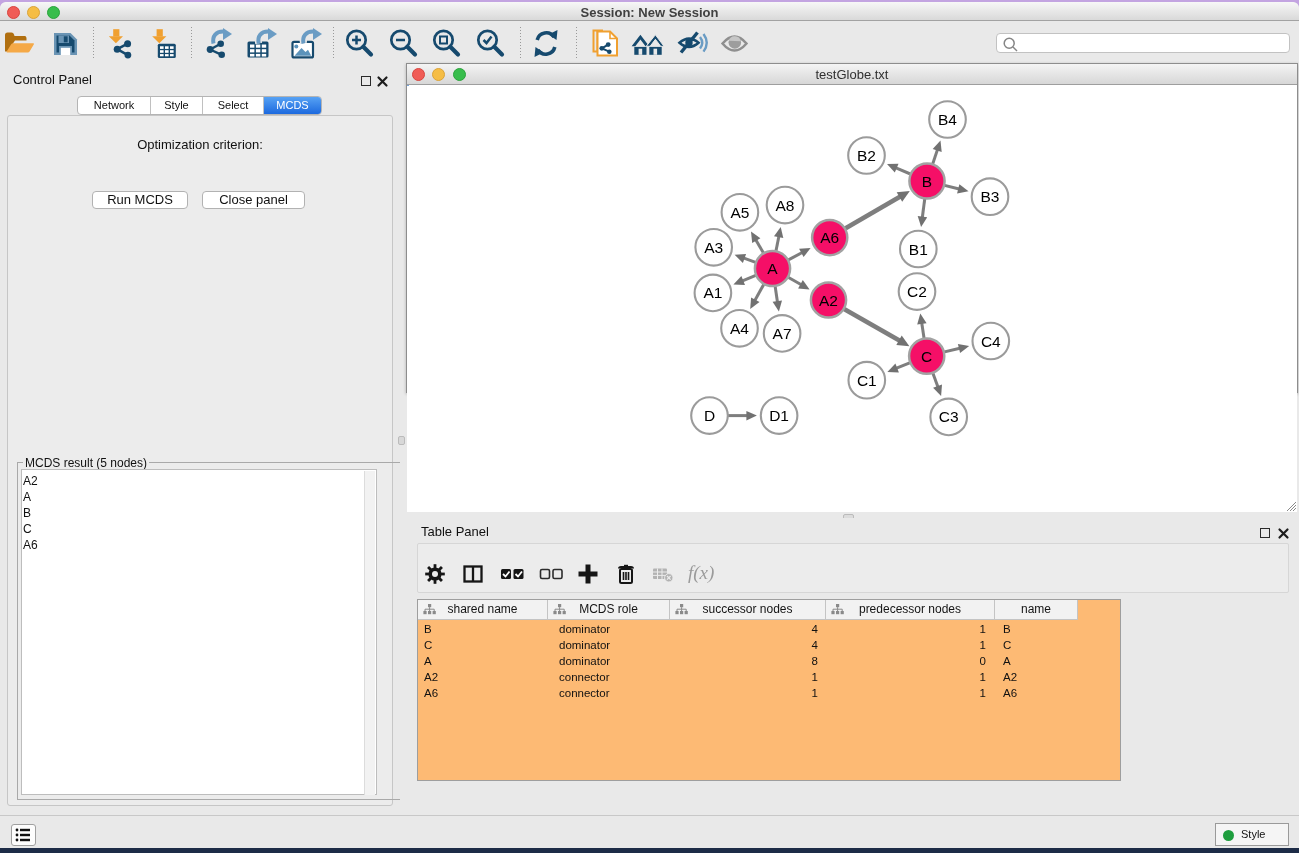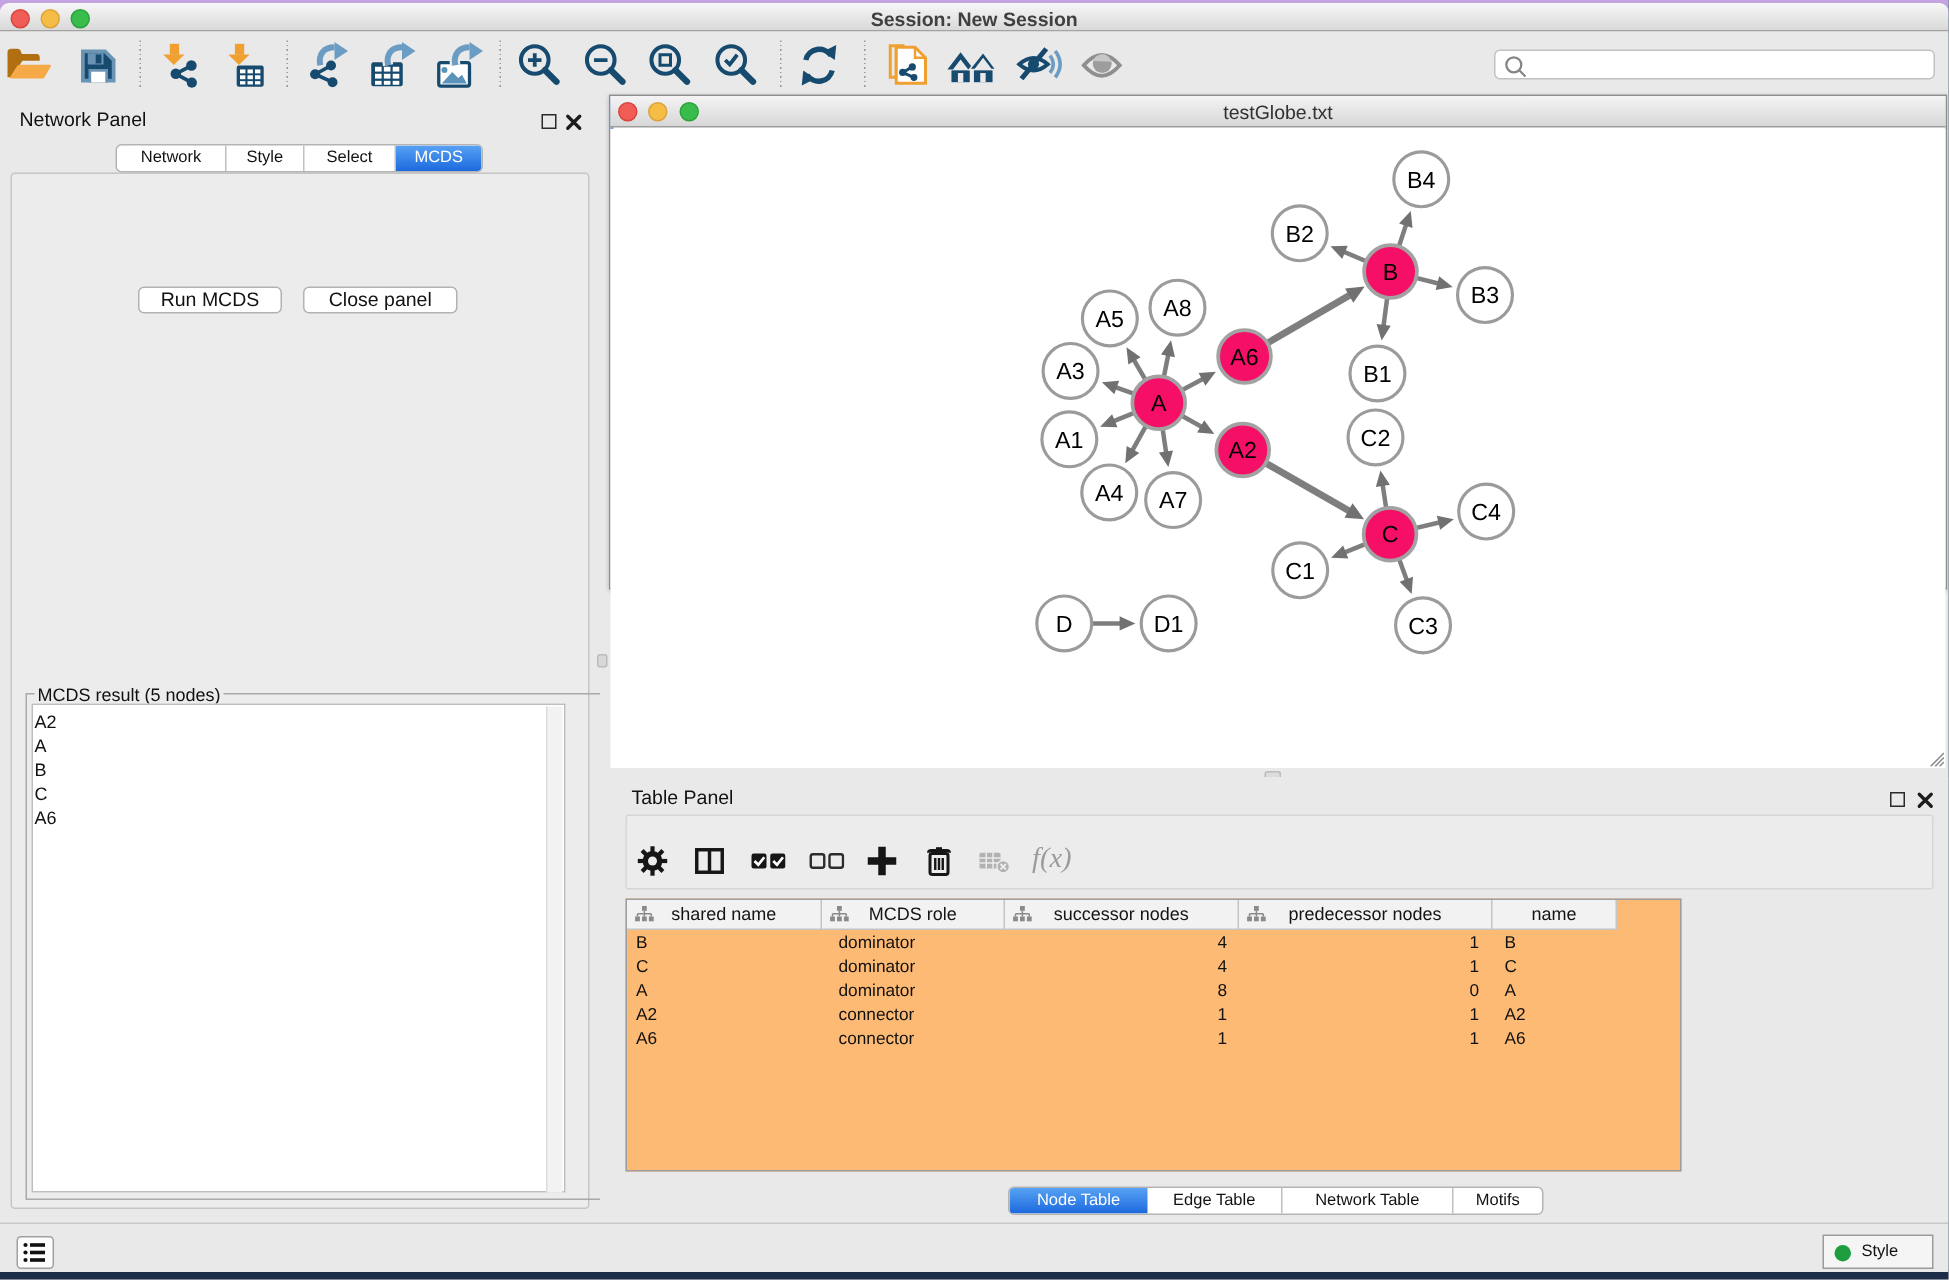--- a/index.html
+++ b/index.html
@@ -222,32 +222,33 @@
       </svg>
       <div id="searchbox">
         <svg style="position:absolute;left:6px;top:3px;" width="15" height="15" viewBox="0 0 15 15">
           <circle cx="6.2" cy="6.2" r="5" fill="none" stroke="#858585" stroke-width="1.5"></circle>
           <line x1="10" y1="10" x2="14" y2="14" stroke="#858585" stroke-width="1.5"></line>
         </svg>
       </div>
   </div>
   <div id="content">
     <div id="cpanel">
-      <div id="cpanel-title">Network Panel</div>
+      <div id="cpanel-title">Control Panel</div>
       <div class="hdrbox" style="left:361px;top:13px;"></div>
       <svg style="position:absolute;left:376px;top:12px;" width="13" height="13" viewBox="0 0 13 13">
           <path d="M2.5,2.5 L10.5,10.5 M10.5,2.5 L2.5,10.5" stroke="#1c1c1c" stroke-width="2.2" stroke-linecap="round"></path>
         </svg>
       <div id="cp-inner"></div>
       <div class="seg" id="cptabs">
         <div class="s" style="width:73px;">Network</div>
         <div class="s" style="width:52px;">Style</div>
         <div class="s" style="width:61px;">Select</div>
         <div class="s sel" style="width:57px;">MCDS</div>
       </div>
+      <div id="optlabel">Optimization criterion:</div>
       <div class="btn" style="left:92px;top:128px;width:96px;">Run MCDS</div>
       <div class="btn" style="left:202px;top:128px;width:103px;">Close panel</div>
       <div id="resultbox">
         <div id="resultlabel">MCDS result (5 nodes)</div>
         <div id="resultlist">
           <div class="it">A2</div>
             <div class="it">A</div>
             <div class="it">B</div>
             <div class="it">C</div>
             <div class="it">A6</div>
@@ -507,26 +508,20 @@
             <div class="trow" style="left:141px;top:69px;">connector</div>
             <div class="trow" style="left:330px;top:69px;width:70px;text-align:right;">1</div>
             <div class="trow" style="left:500px;top:69px;width:68px;text-align:right;">1</div>
             <div class="trow" style="left:585px;top:69px;">A2</div>
             <div class="trow" style="left:6px;top:85px;">A6</div>
             <div class="trow" style="left:141px;top:85px;">connector</div>
             <div class="trow" style="left:330px;top:85px;width:70px;text-align:right;">1</div>
             <div class="trow" style="left:500px;top:85px;width:68px;text-align:right;">1</div>
             <div class="trow" style="left:585px;top:85px;">A6</div>
         </div>
-        <div class="seg" id="ttabs">
-          <div class="s sel" style="width:92px;">Node Table</div>
-          <div class="s" style="width:90px;">Edge Table</div>
-          <div class="s" style="width:114px;">Network Table</div>
-          <div class="s" style="width:59px;">Motifs</div>
-        </div>
       </div>
     </div>
   </div>
   <div id="statusbar">
     <div id="listbtn">
       <svg width="23" height="20" viewBox="0 0 23 20">
           <g fill="#111">
             <circle cx="5" cy="5" r="1.4"></circle>
             <rect x="8" y="3.8" width="10" height="2.4"></rect>
             <circle cx="5" cy="10" r="1.4"></circle>

